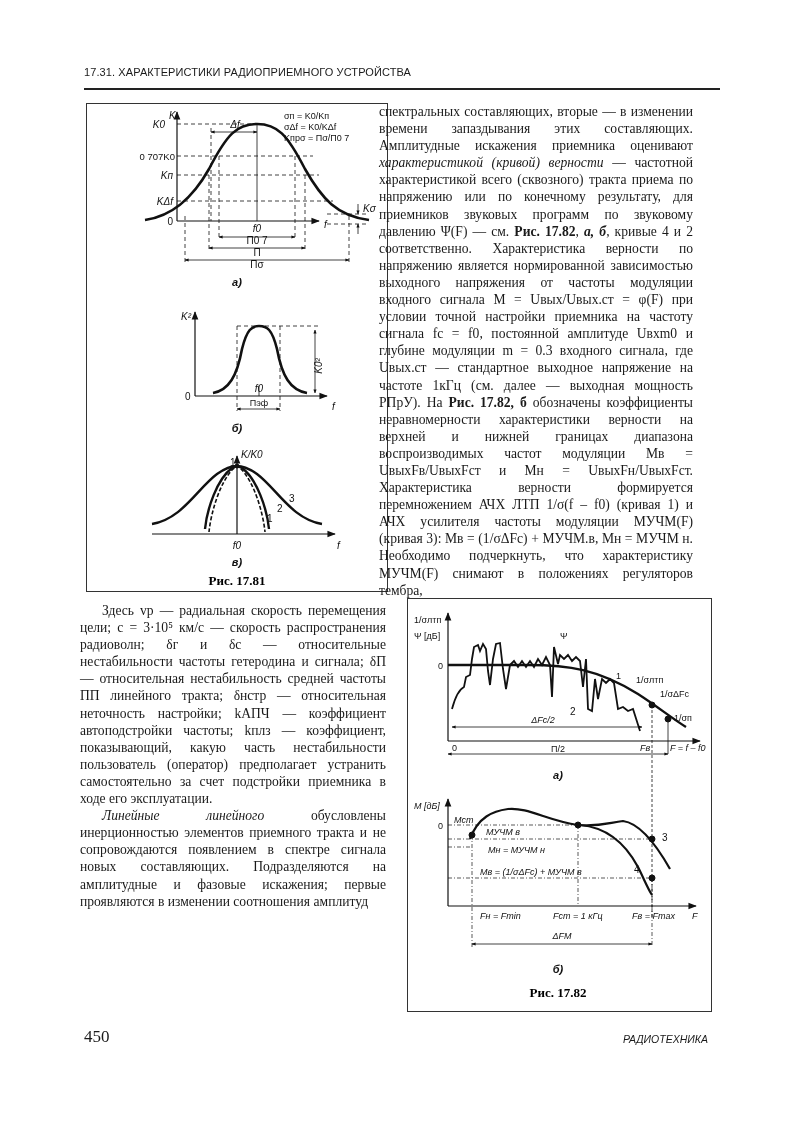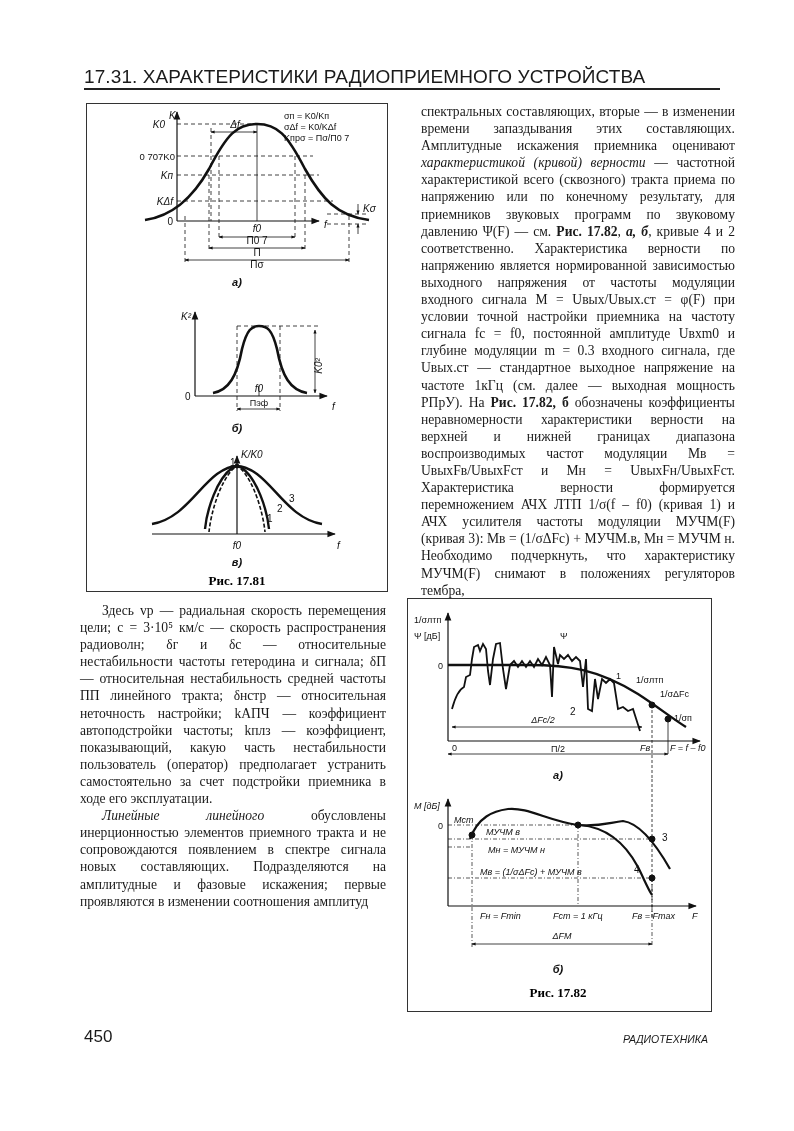--- a/index.html
+++ b/index.html
@@ -1,31 +1,31 @@
 <!DOCTYPE html>
 <html><head>
 <meta charset="utf-8">
 <style>
   html,body{margin:0;padding:0;background:#fff;}
   body{width:794px;height:1131px;position:relative;overflow:hidden;font-family:"Liberation Serif",serif;color:#1a1a1a;}
-  .header{position:absolute;left:84px;top:66px;width:636px;font-family:"Liberation Sans",sans-serif;font-size:19px;letter-spacing:0.1px;}
+  .header{position:absolute;left:84px;top:66px;width:636px;font-family:"Liberation Sans",sans-serif;font-size:11px;letter-spacing:0.1px;}
   .header-rule{position:absolute;left:84px;top:88px;width:636px;height:2px;background:#222;}
   .fig-box{position:absolute;border:1.3px solid #333;background:#fff;}
   #fig81{left:86px;top:103px;width:300px;height:487px;}
   #fig82{left:407px;top:598px;width:303px;height:412px;}
   .col{position:absolute;font-size:13.6px;line-height:17.1px;text-align:justify;}
   .col p{margin:0;}
   .col p.ind{text-indent:22px;}
-  #col-right{left:421px;top:103px;width:314px;}
+  #col-right{left:379px;top:103px;width:314px;}
   #col-left{left:80px;top:602px;width:306px;}
   i{font-style:italic;}
   b{font-weight:bold;}
   .caption{font-weight:bold;font-size:13px;text-anchor:middle;font-family:"Liberation Serif",serif;}
   svg text{font-family:"Liberation Sans",sans-serif;}
-  .footer-num{position:absolute;left:84px;top:1027px;font-family:Liberation Sans, sans-serif;font-size:17px;text-align:right;}
+  .footer-num{position:absolute;left:84px;top:1027px;font-family:Liberation Serif, serif;font-size:17px;text-align:right;}
   .footer-title{position:absolute;right:86px;top:1033px;font-family:"Liberation Sans",sans-serif;font-size:10.5px;font-style:italic;font-weight:normal;}
 </style>
 </head>
 <body>
 
 <div class="header">17.31. ХАРАКТЕРИСТИКИ РАДИОПРИЕМНОГО УСТРОЙСТВА</div>
 <div class="header-rule"></div>
 
 <div class="fig-box" id="fig81">
 <svg width="300" height="487" viewBox="0 0 300 487">

